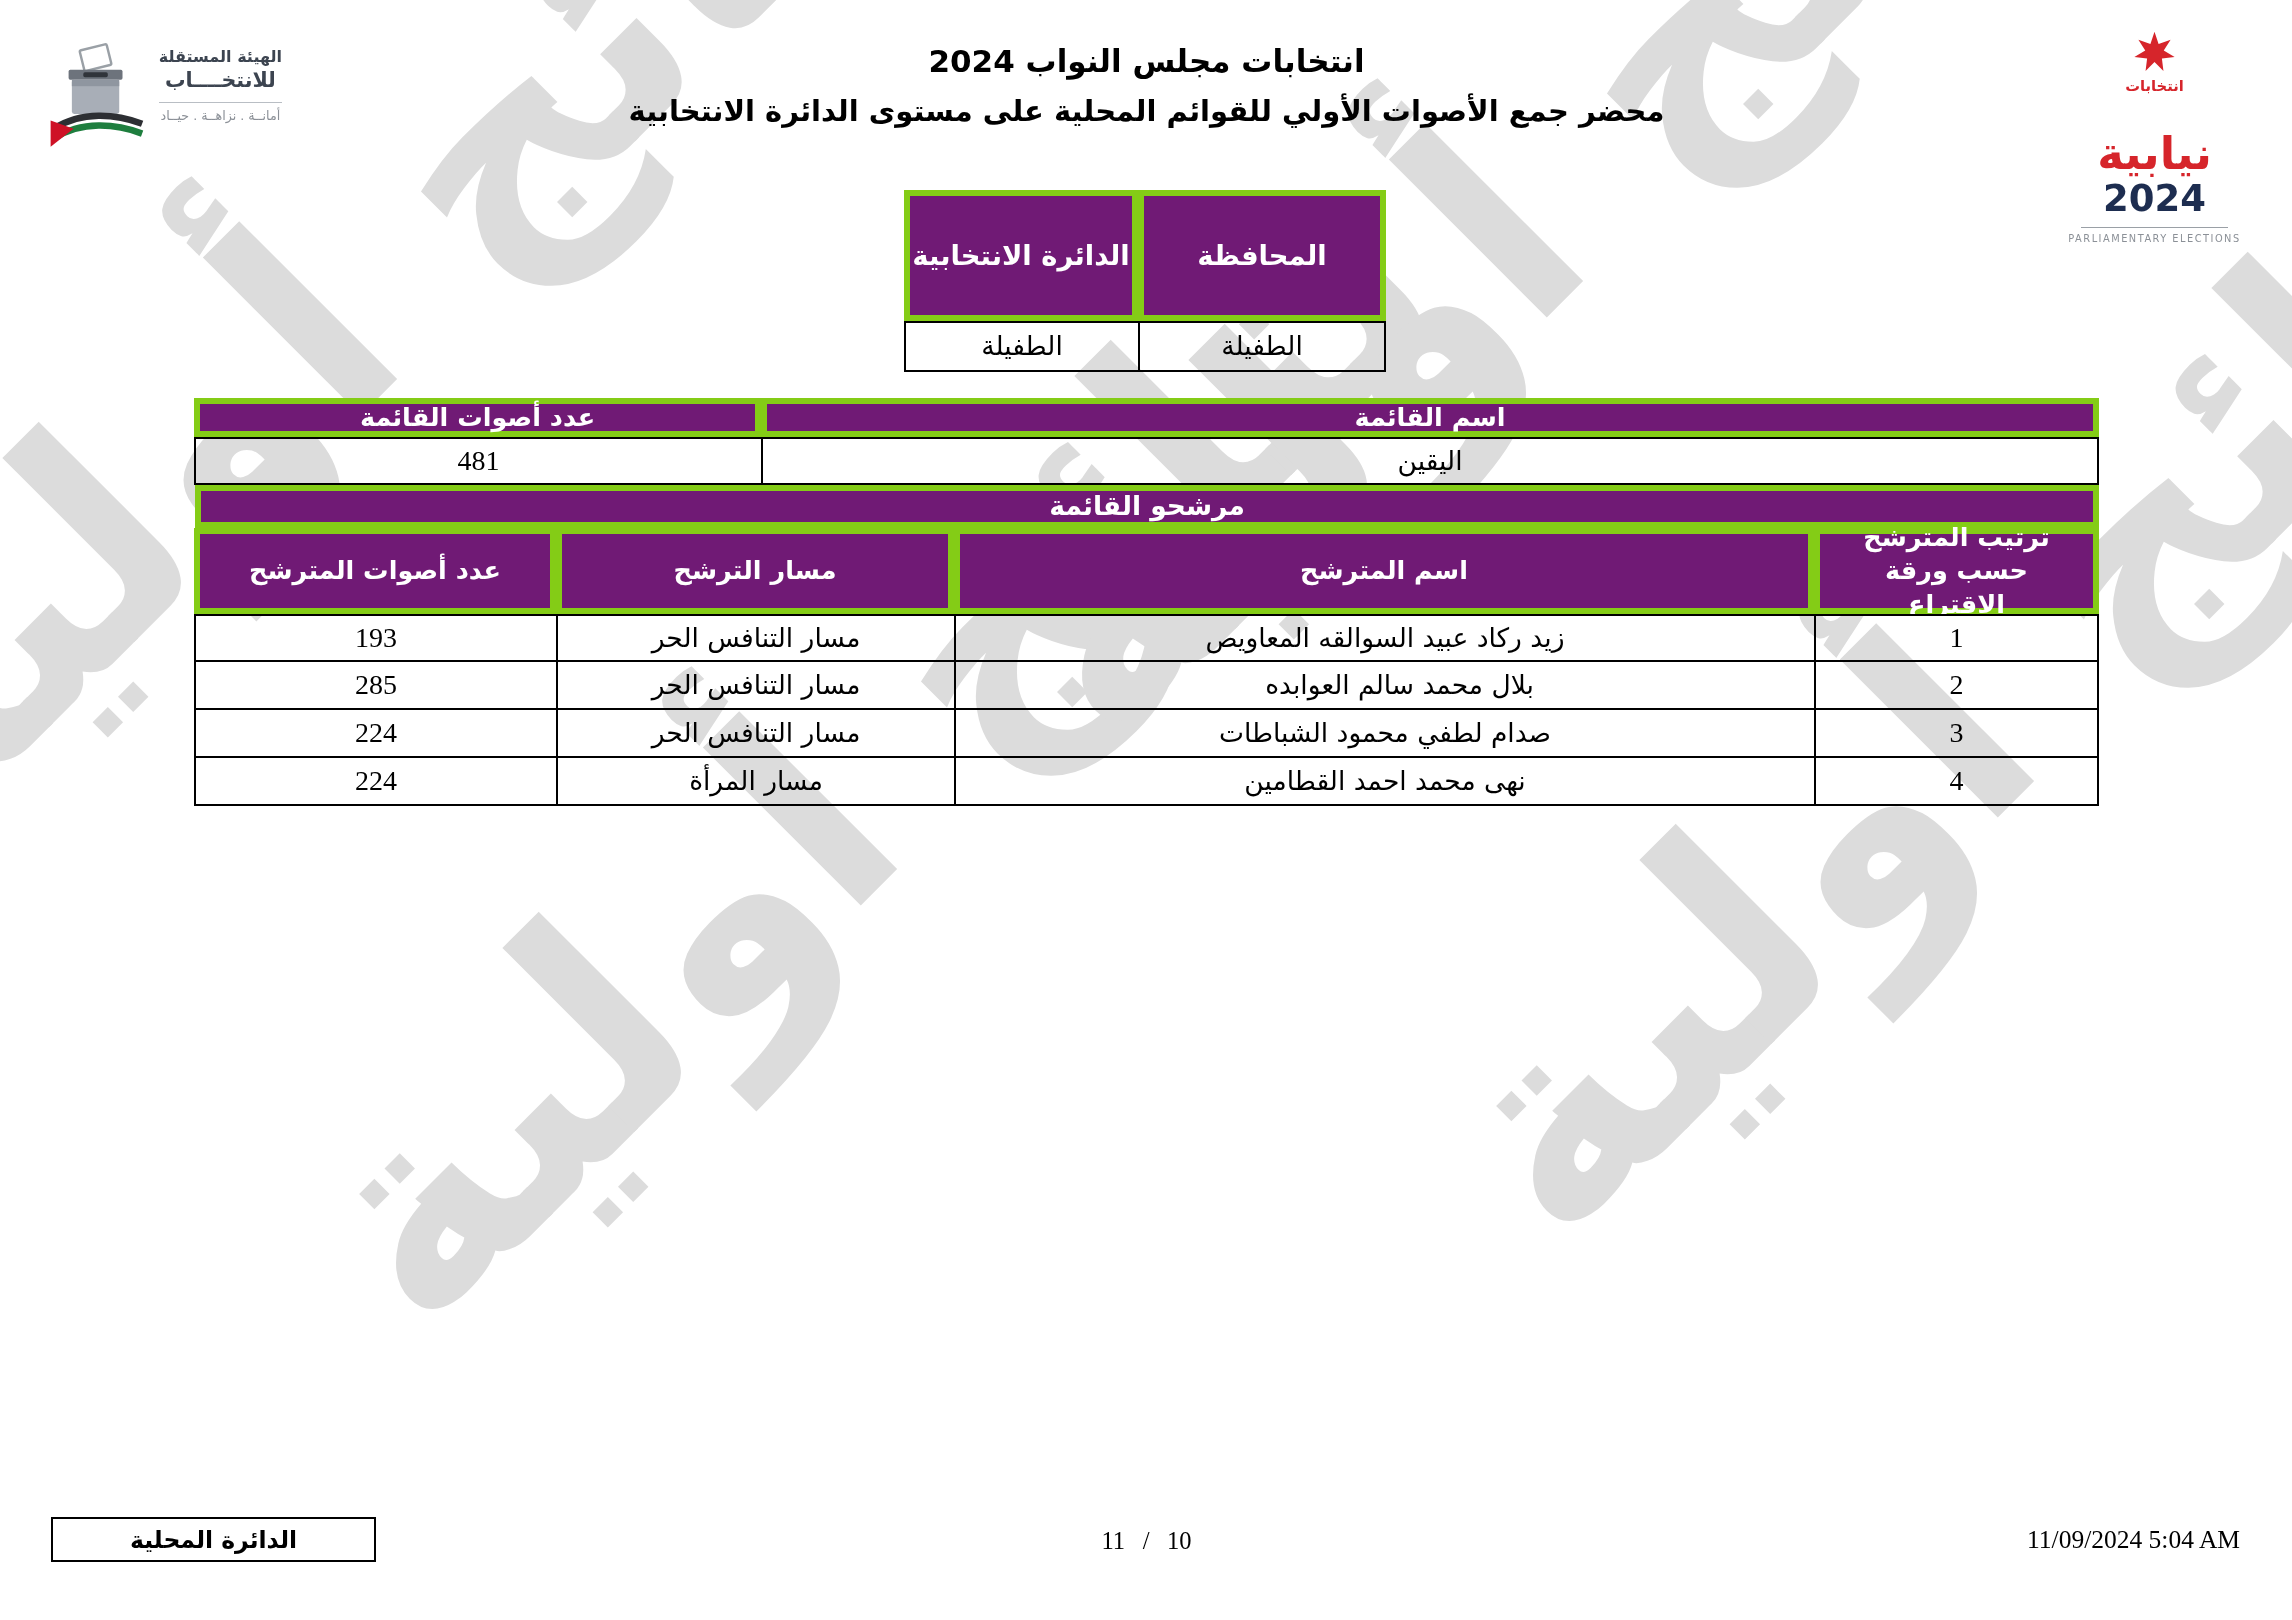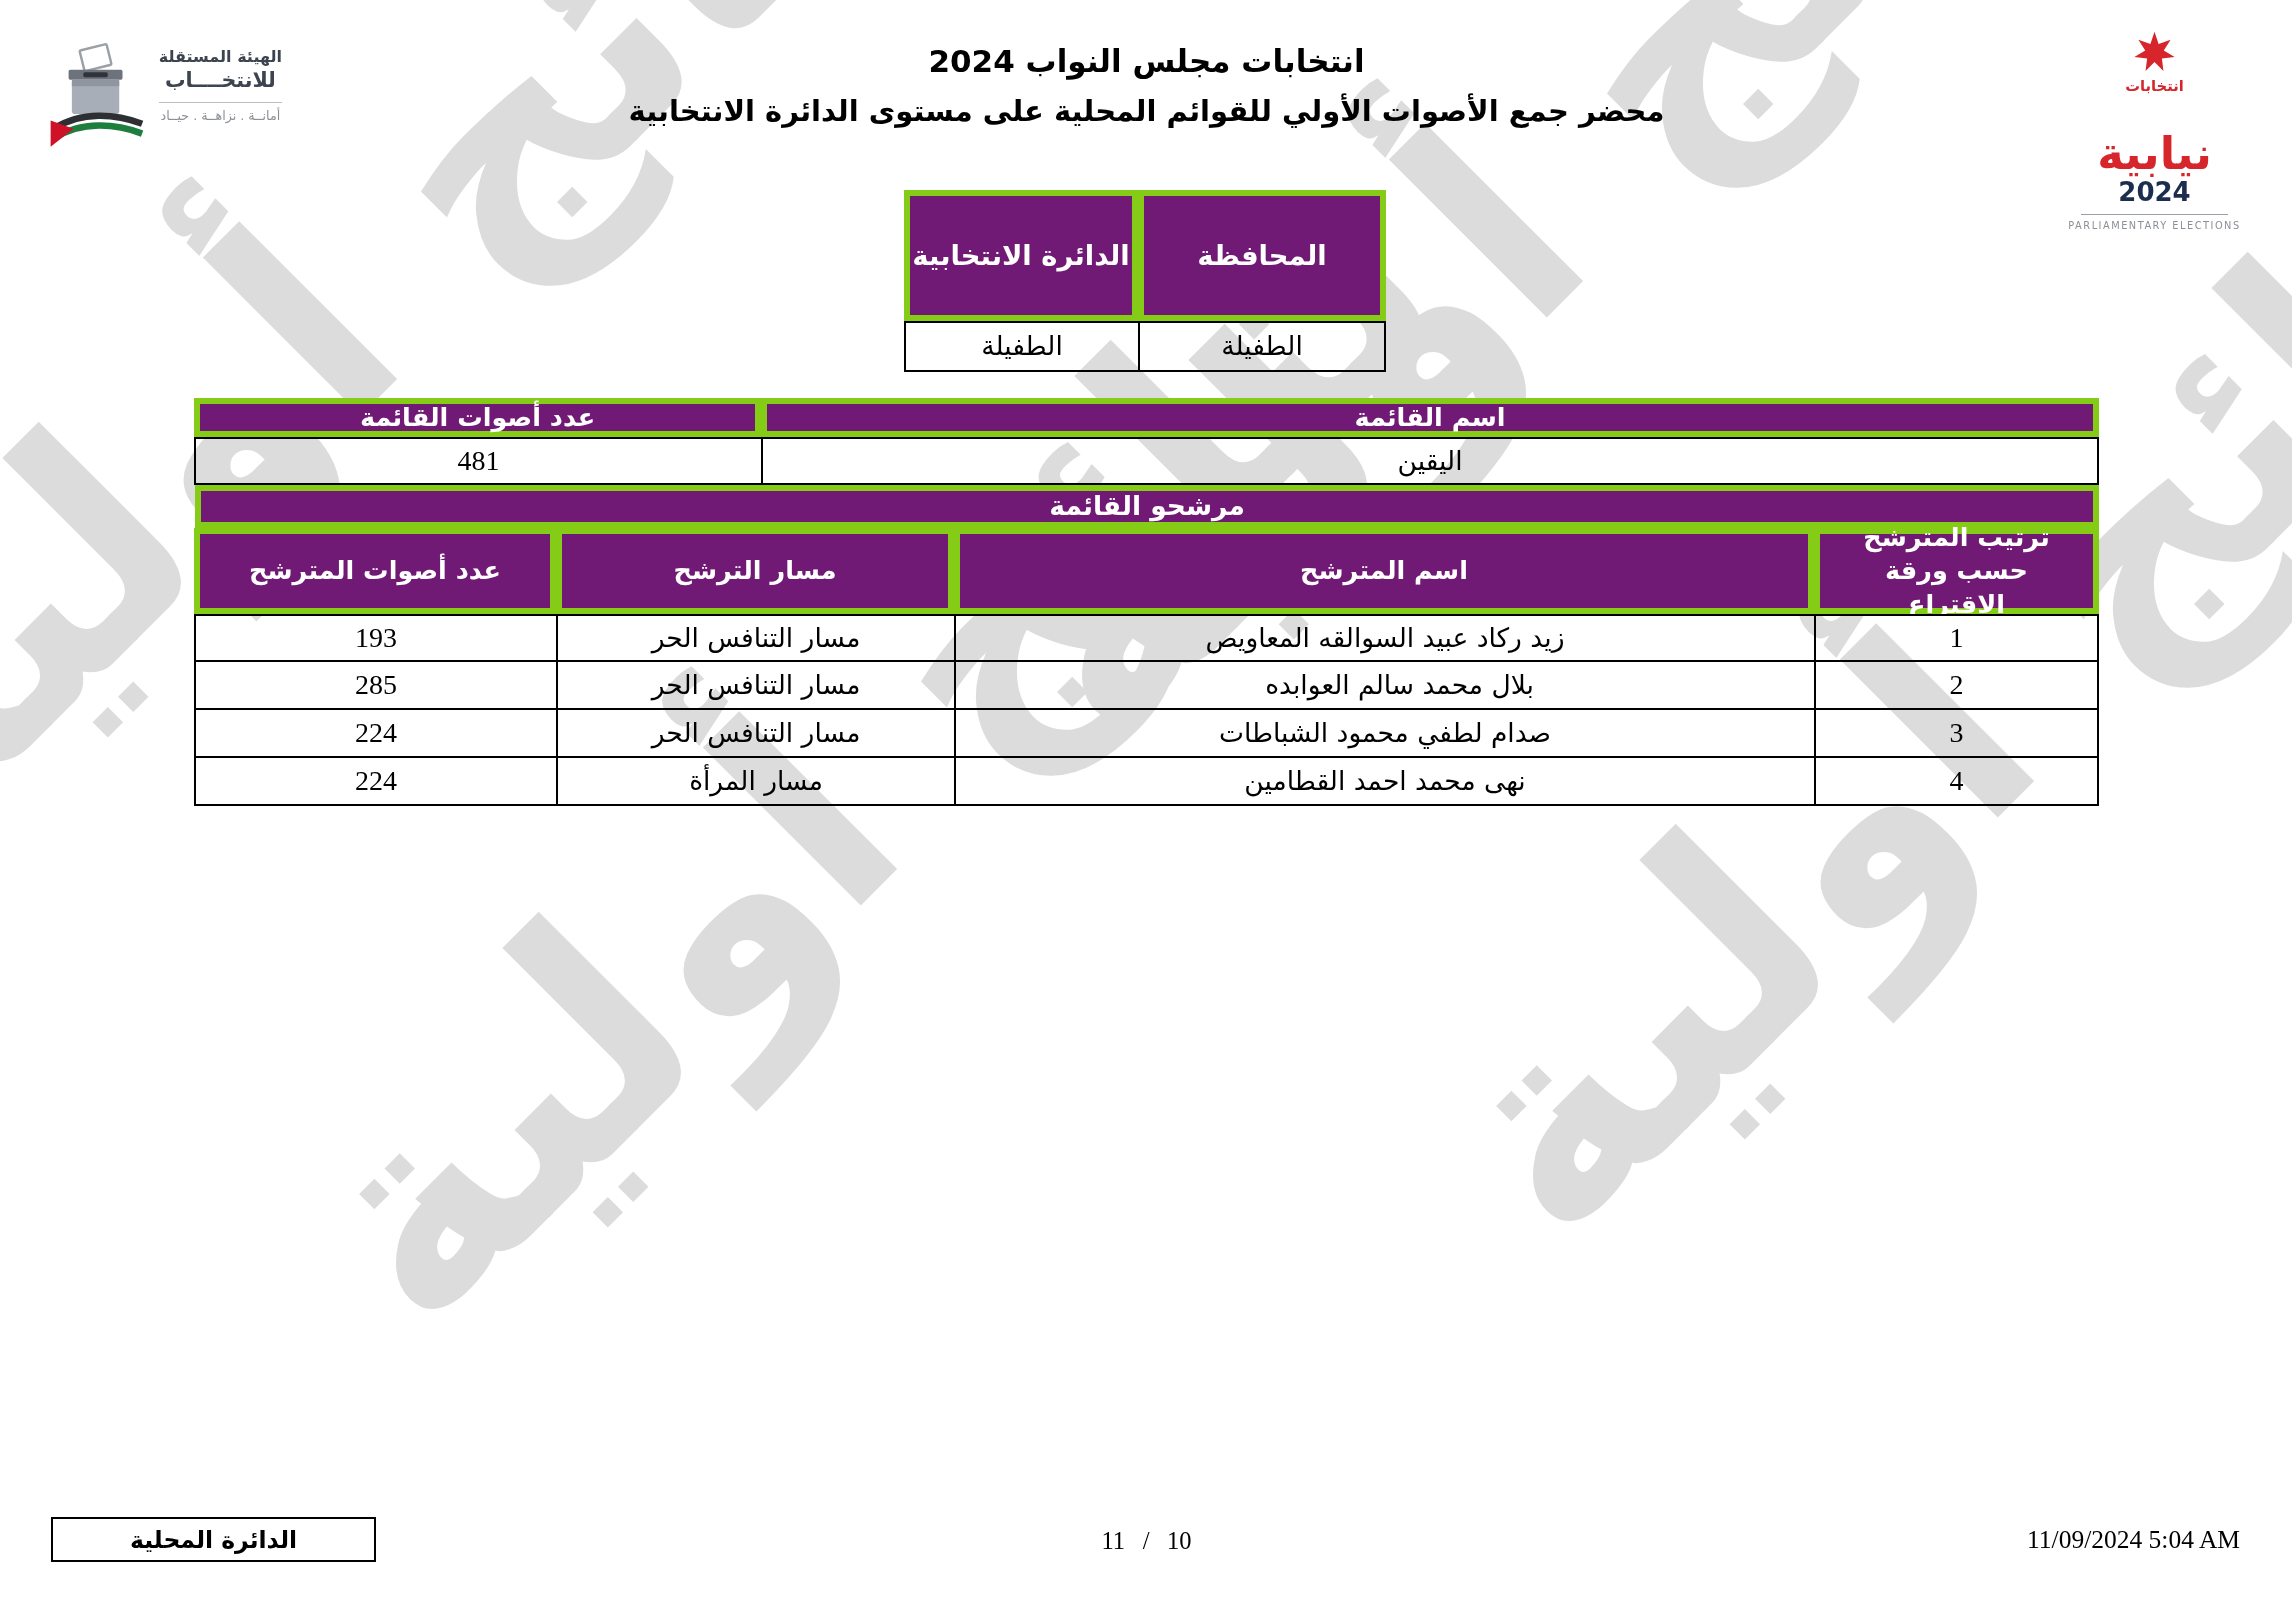--- a/index.html
+++ b/index.html
@@ -29,21 +29,21 @@
   .iec-icon { width:98px; height:122px; }
   .iec-text { text-align:center; padding-top:11.8px; }
   .iec-org1 { font-size:16px; font-weight:bold; color:#3c4450; }
   .iec-org2 { font-size:20.6px; font-weight:bold; color:#3c4450; letter-spacing:2px; margin-top:2px; }
   .iec-tagline { font-size:12.7px; color:#8b9097; margin-top:9.8px; border-top:1px solid #b9bec4; padding-top:5.9px; }
   
   .e24-logo { position:absolute; z-index:2; right:55px; top:31px; width:167px; display:flex; flex-direction:column; align-items:center; }
   .e24-star { width:43px; height:43px; }
   .e24-small { font-size:14.7px; color:#d6252b; font-weight:bold; margin-top:2.9px; }
   .e24-big { font-size:45px; color:#d6252b; font-weight:bold; line-height:1.05;margin-top:36px; }
-  .e24-year { font-size:26px; color:#1d2d50; font-weight:bold; }
+  .e24-year { font-size:37px; color:#1d2d50; font-weight:bold; }
   .e24-line { width:147px; height:1px; background:#9aa0a6; margin:6.9px 0 4.9px; }
   .e24-caption { font-size:9.8px; color:#8b9097; letter-spacing:1.5px; white-space:nowrap; }
   
   .tbl { position:absolute; z-index:2; display:flex; flex-direction:column; }
   .trow { display:flex; }
   .cell {
     display:flex; align-items:center; justify-content:center;
     text-align:center; box-sizing:border-box; line-height:1.3;
   }
   .cell.g { background:#701a75; color:#fff; font-weight:bold; border:6px solid #84cc16; }

